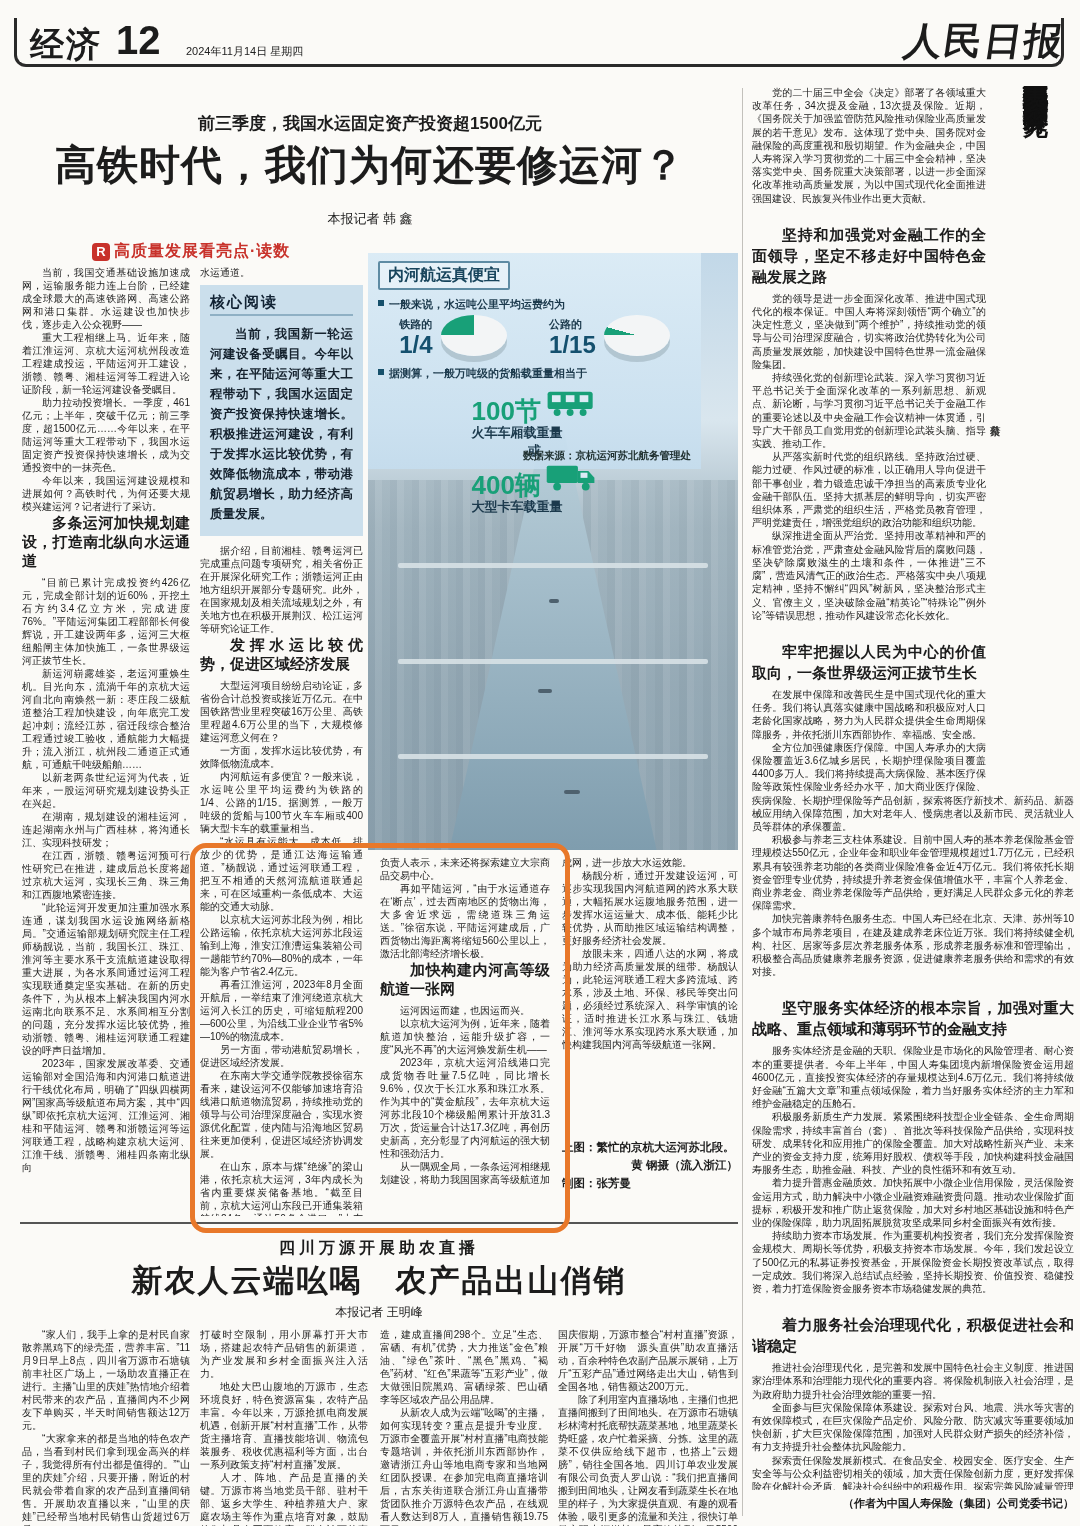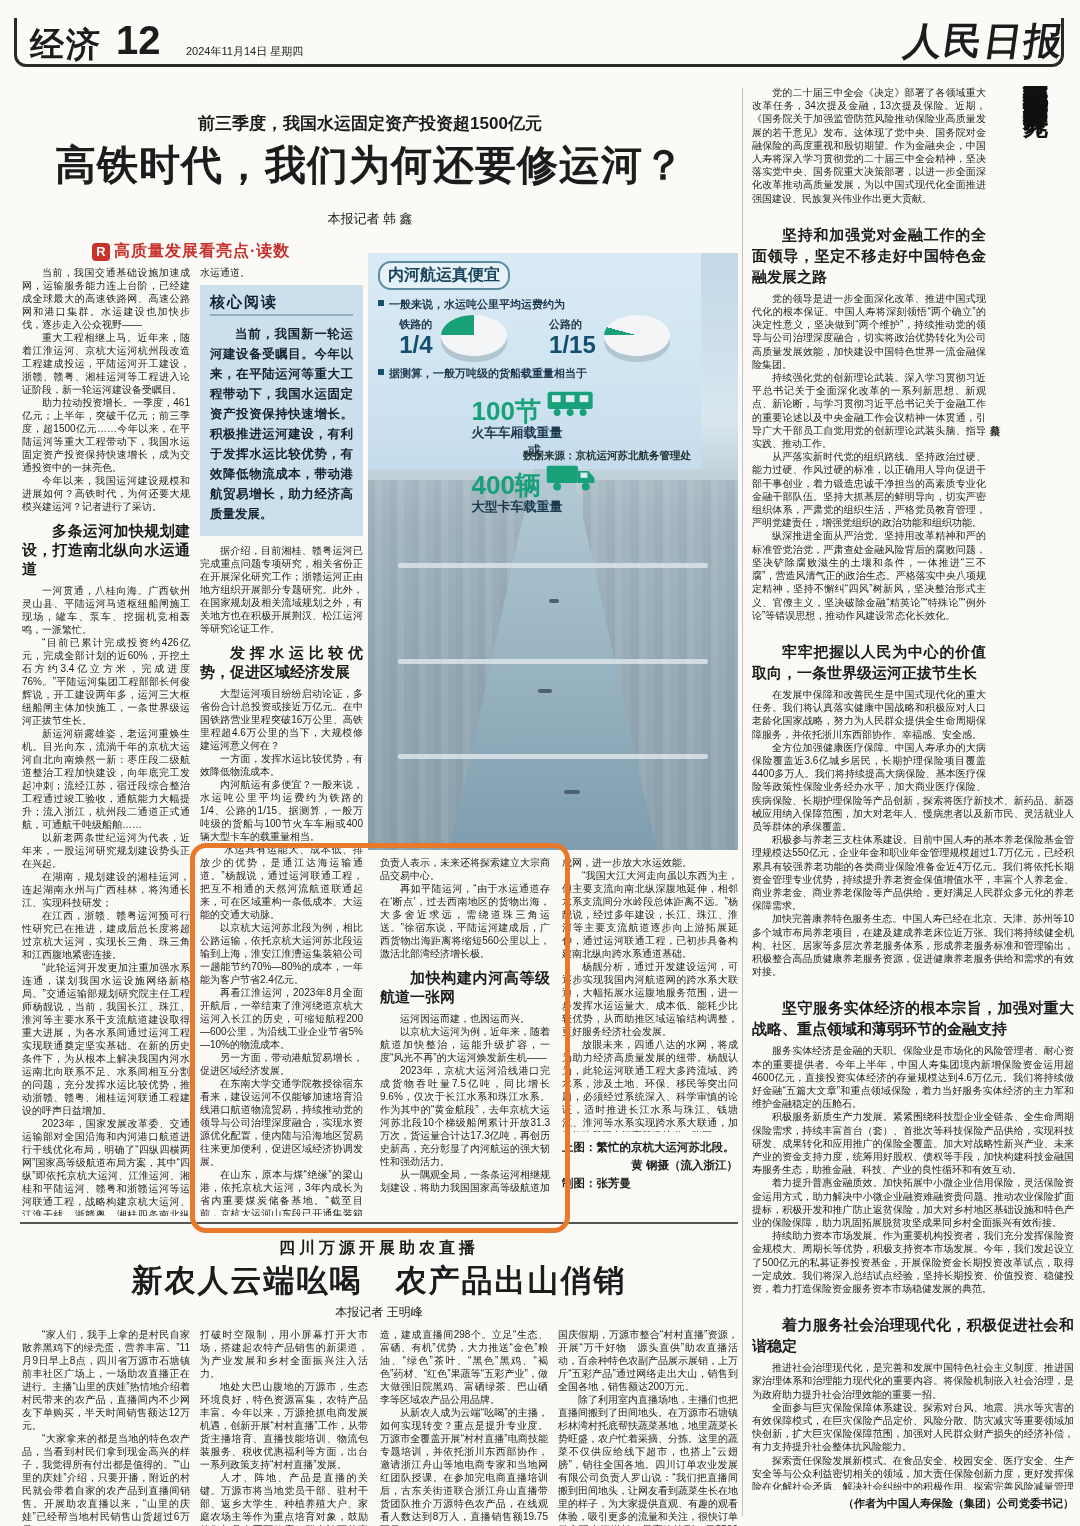--- a/index.html
+++ b/index.html
@@ -19,21 +19,21 @@
   .c-headline{position:absolute;left:0px;top:138px;width:740px;text-align:center;font-size:41px;font-weight:900;letter-spacing:1px;}
   .c-byline{position:absolute;left:0px;top:210px;width:740px;text-align:center;font-size:13px;}
   .badge-row{position:absolute;left:92px;top:241px;display:flex;align-items:center;gap:4px;}
   .badge-r{display:inline-block;width:18px;height:18px;background:#c8322b;color:#fff;border-radius:4px;
     font-size:13px;font-weight:900;text-align:center;line-height:18px;}
   .badge-label{color:#c8322b;font-size:16px;font-weight:900;letter-spacing:1px;}
   
   .col{position:absolute;overflow:hidden;font-size:10px;line-height:13px;text-align:justify;}
   .para{margin:0;text-indent:2em;}
   .noindent{text-indent:0;}
-  .subhead{font-size:15px;font-weight:900;line-height:19px;margin:8px 0 6px;text-indent:2em;}
+  .subhead{font-size:15px;font-weight:900;line-height:19px;margin:0 0 6px;text-indent:2em;}
   .core-box{background:#cbdfec;padding:10px 10px 12px;margin-bottom:8px;}
   .core-title{font-size:15px;font-weight:900;color:#123;letter-spacing:2px;}
   .core-rule{height:2px;background:#8fb0c4;margin:6px 0 8px;}
   .core-text{font-size:12.5px;line-height:20px;font-weight:700;color:#15222e;text-indent:2em;text-align:justify;}
   
   .photo{position:absolute;left:368px;top:253px;width:370px;height:597px;overflow:hidden;
     background:linear-gradient(180deg,#c2d8e8 0%,#d9e6ee 28%,#a9bcc7 46%,#8ea4b2 72%,#7e96a6 100%);}
   .river{position:absolute;left:0;top:30%;width:100%;height:70%;
     background:linear-gradient(180deg,#b9cfda,#7f9dae);
     clip-path:polygon(47% 0,53% 0,78% 100%,22% 100%);}
@@ -41,21 +41,21 @@
     background:repeating-linear-gradient(90deg,#8fa2ad 0 7px,#a4b5be 7px 14px,#97aab4 14px 22px);opacity:.55;}
   .cityR{position:absolute;right:0;bottom:0;width:42%;height:62%;
     background:repeating-linear-gradient(90deg,#93a6b0 0 8px,#a8b8c1 8px 15px,#9cafb9 15px 24px);opacity:.55;}
   .bridge{position:absolute;left:8%;width:84%;height:5px;background:#d7e1e6;border-radius:2px;opacity:.9;}
   .boat{position:absolute;width:10px;height:4px;background:#4e616e;border-radius:2px;}
   .photo-src{position:absolute;left:523px;top:449px;width:232px;font-size:10.5px;font-weight:700;color:#233;z-index:6;}
   
   .info{position:absolute;left:368px;top:253px;width:333px;height:216px;z-index:5;
     background:linear-gradient(180deg,rgba(220,236,246,.96),rgba(197,221,238,.9));padding:8px 10px;box-sizing:border-box;}
   .info-title{display:inline-block;font-size:16px;font-weight:900;color:#17445c;
-    border:2px solid #5e8ba3;border-radius:13px;padding:2px 8px;background:rgba(255,255,255,.35);}
+    border:2px solid #5e8ba3;border-radius:2px;padding:2px 8px;background:rgba(255,255,255,.35);}
   .info-bullet{display:flex;gap:5px;margin-top:7px;font-size:11px;font-weight:700;color:#1c3a4d;line-height:14px;}
   .sq{width:6px;height:6px;background:#16506b;margin-top:3px;flex:none;}
   .pies{display:flex;justify-content:space-around;margin-top:4px;}
   .pie-group{display:flex;align-items:center;gap:8px;}
   .pie-txt .lab{font-size:11px;font-weight:700;color:#1c3a4d;}
   .pie-txt .val{font-size:24px;font-weight:900;color:#14506e;line-height:26px;}
   .pie-wrap{width:66px;height:44px;position:relative;}
   .pie{position:absolute;left:0;top:0;width:66px;height:66px;border-radius:50%;
     transform:scaleY(.62);transform-origin:top;box-shadow:0 10px 0 rgba(120,140,150,.35);}
   .pie.rail{background:conic-gradient(from -90deg,#18a078 0 90deg,#f3f5f6 90deg 360deg);}
@@ -113,21 +113,20 @@
 
   <div class="col" style="left:22px;top:266px;width:168px;height:950px;">
     <div>
         <p class="para">当前，我国交通基础设施加速成网，运输服务能力连上台阶，已经建成全球最大的高速铁路网、高速公路网和港口集群。水运建设也加快步伐，逐步走入公众视野——</p>
         <p class="para">重大工程相继上马。近年来，随着江淮运河、京杭大运河杭州段改造工程建成投运，平陆运河开工建设，浙赣、赣粤、湘桂运河等工程进入论证阶段，新一轮运河建设备受瞩目。</p>
         <p class="para">助力拉动投资增长。一季度，461亿元；上半年，突破千亿元；前三季度，超1500亿元……今年以来，在平陆运河等重大工程带动下，我国水运固定资产投资保持快速增长，成为交通投资中的一抹亮色。</p>
         <p class="para">今年以来，我国运河建设规模和进展如何？高铁时代，为何还要大规模兴建运河？记者进行了采访。</p>
       </div>
     <h3 class="subhead">多条运河加快规划建设，打造南北纵向水运通道</h3>
     <div>
-        <p class="para">一河贯通，八桂向海。广西钦州灵山县、平陆运河马道枢纽船闸施工现场，罐车、泵车、挖掘机竞相轰鸣，一派繁忙。</p>
         <p class="para">“目前已累计完成投资约426亿元，完成全部计划的近60%，开挖土石方约3.4亿立方米，完成进度76%。”平陆运河集团工程部部长何俊辉说，开工建设两年多，运河三大枢纽船闸主体加快施工，一条世界级运河正拔节生长。</p>
         <p class="para">新运河崭露雄姿，老运河重焕生机。目光向东，流淌千年的京杭大运河自北向南焕然一新：枣庄段二级航道整治工程加快建设，向年底完工发起冲刺；流经江苏，宿迁段综合整治工程通过竣工验收，通航能力大幅提升；流入浙江，杭州段二通道正式通航，可通航千吨级船舶……</p>
         <p class="para">以新老两条世纪运河为代表，近年来，一股运河研究规划建设势头正在兴起。</p>
         <p class="para">在湖南，规划建设的湘桂运河，连起湖南永州与广西桂林，将沟通长江、实现科技研发；</p>
         <p class="para">在江西，浙赣、赣粤运河预可行性研究已在推进，建成后总长度将超过京杭大运河，实现长三角、珠三角和江西腹地紧密连接。</p>
         <p class="para">“此轮运河开发更加注重加强水系连通，谋划我国水运设施网络新格局。”交通运输部规划研究院主任工程师杨靓说，当前，我国长江、珠江、淮河等主要水系干支流航道建设取得重大进展，为各水系间通过运河工程实现联通奠定坚实基础。在新的历史条件下，为从根本上解决我国内河水运南北向联系不足、水系间相互分割的问题，充分发挥水运比较优势，推动浙赣、赣粤、湘桂运河联通工程建设的呼声日益增加。</p>
         <p class="para">2023年，国家发展改革委、交通运输部对全国沿海和内河港口航道进行干线优化布局，明确了“四纵四横两网”国家高等级航道布局方案，其中“四纵”即依托京杭大运河、江淮运河、湘桂和平陆运河、赣粤和浙赣运河等运河联通工程，战略构建京杭大运河、江淮干线、浙赣粤、湘桂四条南北纵向</p>
       </div>
   </div>
 
@@ -237,21 +236,20 @@
         <p class="para">运河因运而建，也因运而兴。</p>
         <p class="para">以京杭大运河为例，近年来，随着航道加快整治，运能升级扩容，一度“风光不再”的大运河焕发新生机——</p>
         <p class="para">2023年，京杭大运河沿线港口完成货物吞吐量7.5亿吨，同比增长9.6%，仅次于长江水系和珠江水系。作为其中的“黄金航段”，去年京杭大运河苏北段10个梯级船闸累计开放31.3万次，货运量合计达17.3亿吨，再创历史新高，充分彰显了内河航运的强大韧性和强劲活力。</p>
         <p class="para">从一隅观全局，一条条运河相继规划建设，将助力我国国家高等级航道加</p>
       </div>
   </div>
 
   <div class="col" style="left:562px;top:856px;width:176px;height:276px;">
     <p class="para noindent">成网，进一步放大水运效能。</p>
     <div>
-        <p class="para">“我国大江大河走向虽以东西为主，但主要支流向南北纵深腹地延伸，相邻水系支流间分水岭段总体距离不远。”杨靓说，经过多年建设，长江、珠江、淮河等主要支流航道逐步向上游拓展延伸，通过运河联通工程，已初步具备构建南北纵向跨水系通道基础。</p>
         <p class="para">杨靓分析，通过开发建设运河，可逐步实现我国内河航道网的跨水系大联通，大幅拓展水运腹地服务范围，进一步发挥水运运量大、成本低、能耗少比较优势，从而助推区域运输结构调整，更好服务经济社会发展。</p>
         <p class="para">放眼未来，四通八达的水网，将成为助力经济高质量发展的纽带。杨靓认为，此轮运河联通工程大多跨流域、跨水系，涉及土地、环保、移民等突出问题，必须经过系统深入、科学审慎的论证，适时推进长江水系与珠江、钱塘江、淮河等水系实现跨水系大联通，加快构建我国内河高等级航道一张网。</p>
       </div>
   </div>
 
   <div class="cap">
     <div>上图：繁忙的京杭大运河苏北段。</div>
     <div class="c2">黄 钢摄（流入浙江）</div>
     <div>制图：张芳曼</div>
   </div>

